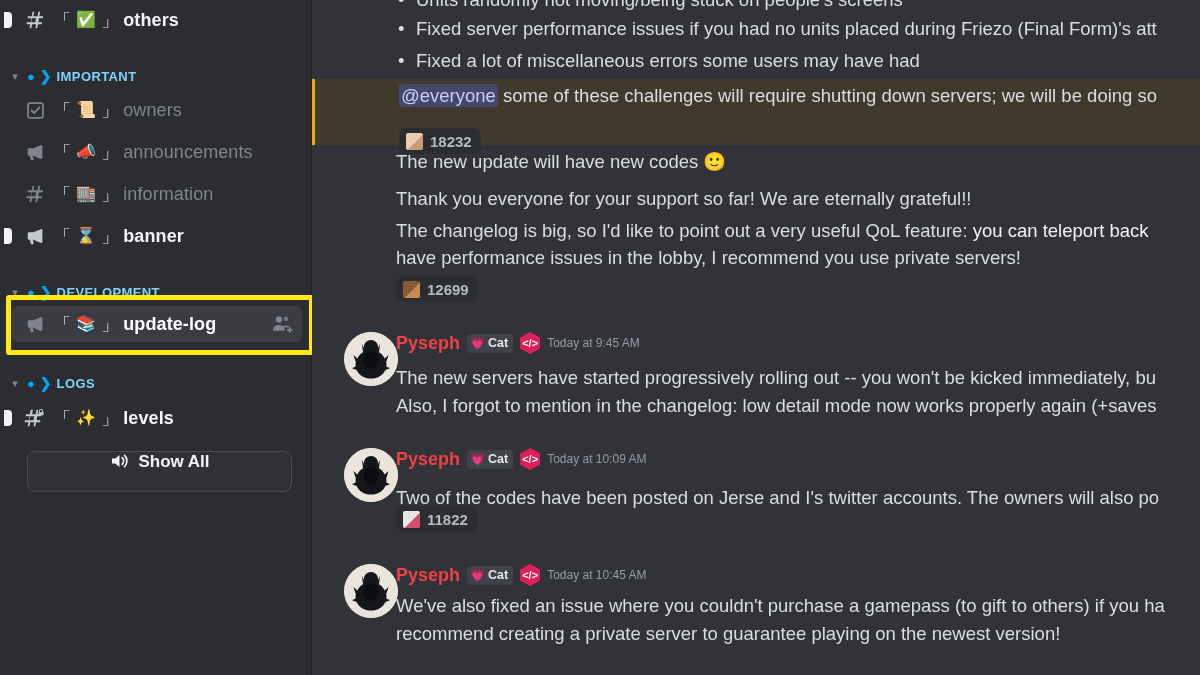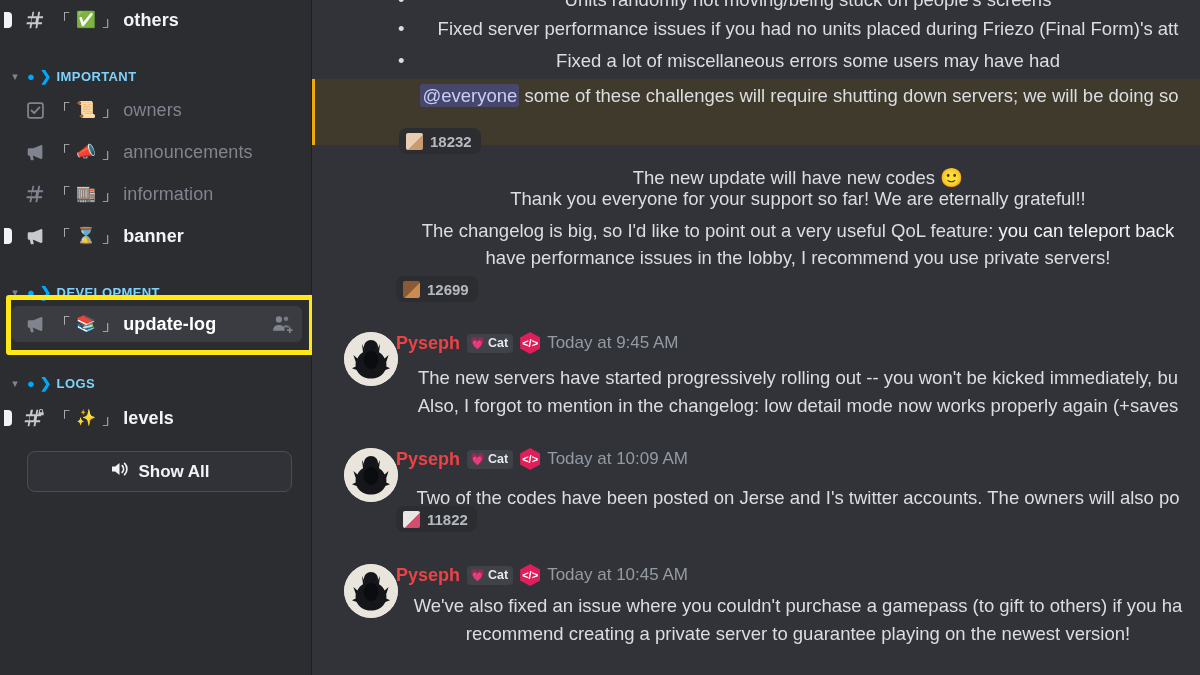--- a/index.html
+++ b/index.html
@@ -86,21 +86,21 @@
     z-index: 20;
   }
 
   #show-all-btn {
     position: absolute;
     left: 27px; top: 451px;
     width: 265px; height: 41px;
     border: 1px solid #4a4d54;
     border-radius: 8px;
     background: #303238;
-    display: flex; align-items: center; justify-content: center;
+    display: flex; align-items: flex-start; justify-content: center;
     gap: 9px;
     color: #f2f3f5;
     font-size: 17px; font-weight: bold;
   }
 
   
   #chat {
     position: relative;
     flex: 1 1 auto;
     height: 675px;
@@ -108,21 +108,20 @@
     overflow: hidden;
   }
 
   .msg { position: absolute; left: 0; right: 0; }
   .msg-text {
     color: #dbdee1;
     font-size: 18.5px;
     line-height: 27px;
     white-space: nowrap;
     padding-left: 84px;
-    text-align: center;
   }
   .msg-text.bullet { padding-left: 104px; position: relative; }
   .msg-text.bullet::before {
     content: "•"; position: absolute; left: 86px; color: #dbdee1;
   }
   b { font-weight: normal; color: #f2f3f5; }
 
   .mention {
     background: rgba(88,101,242,0.32);
     color: #c9cdfb;
@@ -172,21 +171,21 @@
     height: 19px;
   }
   .badge-cat .bt { color: #e6e8eb; font-size: 12.5px; font-weight: bold; }
   .badge-dev {
     width: 20px; height: 22px;
     background: #e01e5a;
     clip-path: polygon(50% 0%, 100% 25%, 100% 75%, 50% 100%, 0% 75%, 0% 25%);
     display: flex; align-items: center; justify-content: center;
     color: #fff; font-size: 11px; font-weight: bold;
   }
-  .tstamp { color: #949ba4; font-size: 17px; }
+  .tstamp { color: #949ba4; font-size: 12px; }
 </style>
 </head>
 <body>
 
 <div id="app">
 
   <div id="sidebar">
     <div class="side-divider"></div>
     <div id="sidebar-content">
         <div class="cat" style="top:64px;">
@@ -339,21 +338,21 @@
         <div class="msg" style="top:47px;">
           <div class="msg-text bullet">Fixed a lot of miscellaneous errors some users may have had</div>
         </div>
         <div class="msg highlight-msg" style="top:79px;height:66px;padding-top:3px;">
           <div class="msg-text"><span class="mention">@everyone</span> some of these challenges will require shutting down servers; we will be doing so</div>
           <div style="margin-top:19px;"><div class="reaction">
               <span class="remoji" style="background:linear-gradient(135deg,#e8cdb0 0%,#e8cdb0 55%,#c99b73 56%,#c99b73 100%);"></span>
               <span class="rcount">18232</span>
             </div></div>
         </div>
-        <div class="msg" style="top:164px;">
+        <div class="msg" style="top:148px;">
           <div class="msg-text">The new update will have new codes 🙂</div>
         </div>
         <div class="msg" style="top:185px;">
           <div class="msg-text">Thank you everyone for your support so far! We are eternally grateful!!</div>
         </div>
         <div class="msg" style="top:217px;">
           <div class="msg-text">The changelog is big, so I'd like to point out a very useful QoL feature: <b>you can teleport back</b></div>
         </div>
         <div class="msg" style="top:244px;">
           <div class="msg-text">have performance issues in the lobby, I recommend you use private servers!</div>

